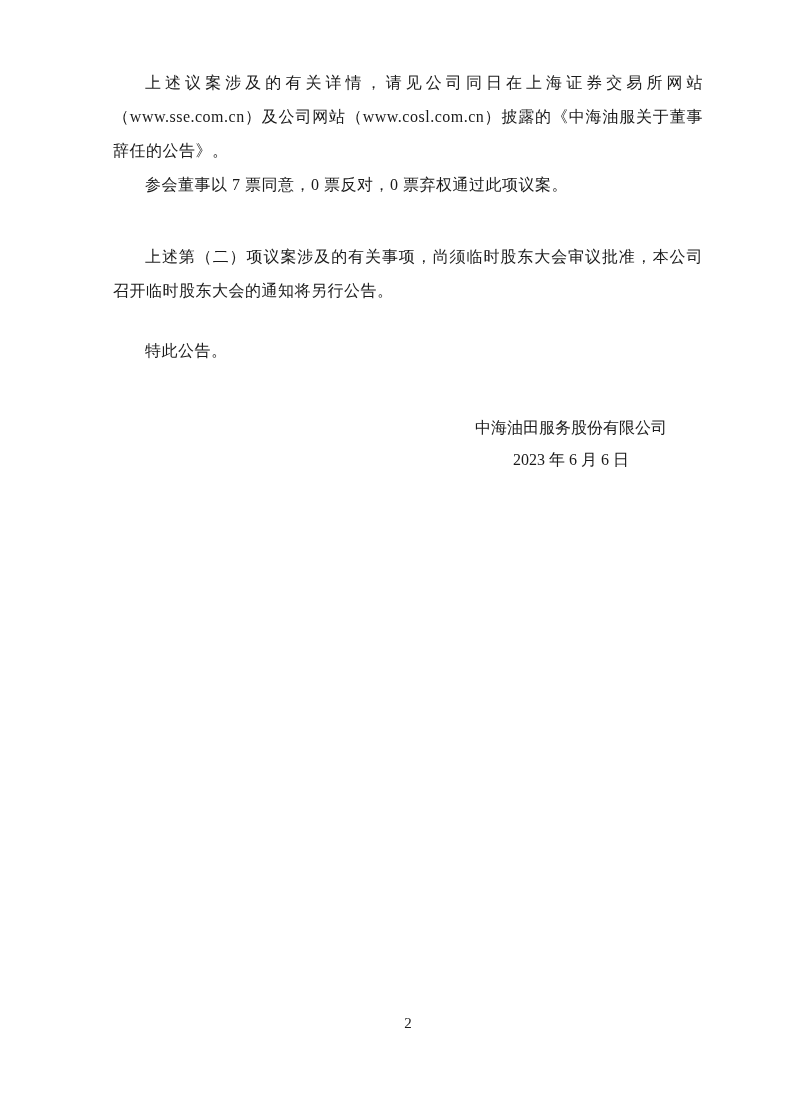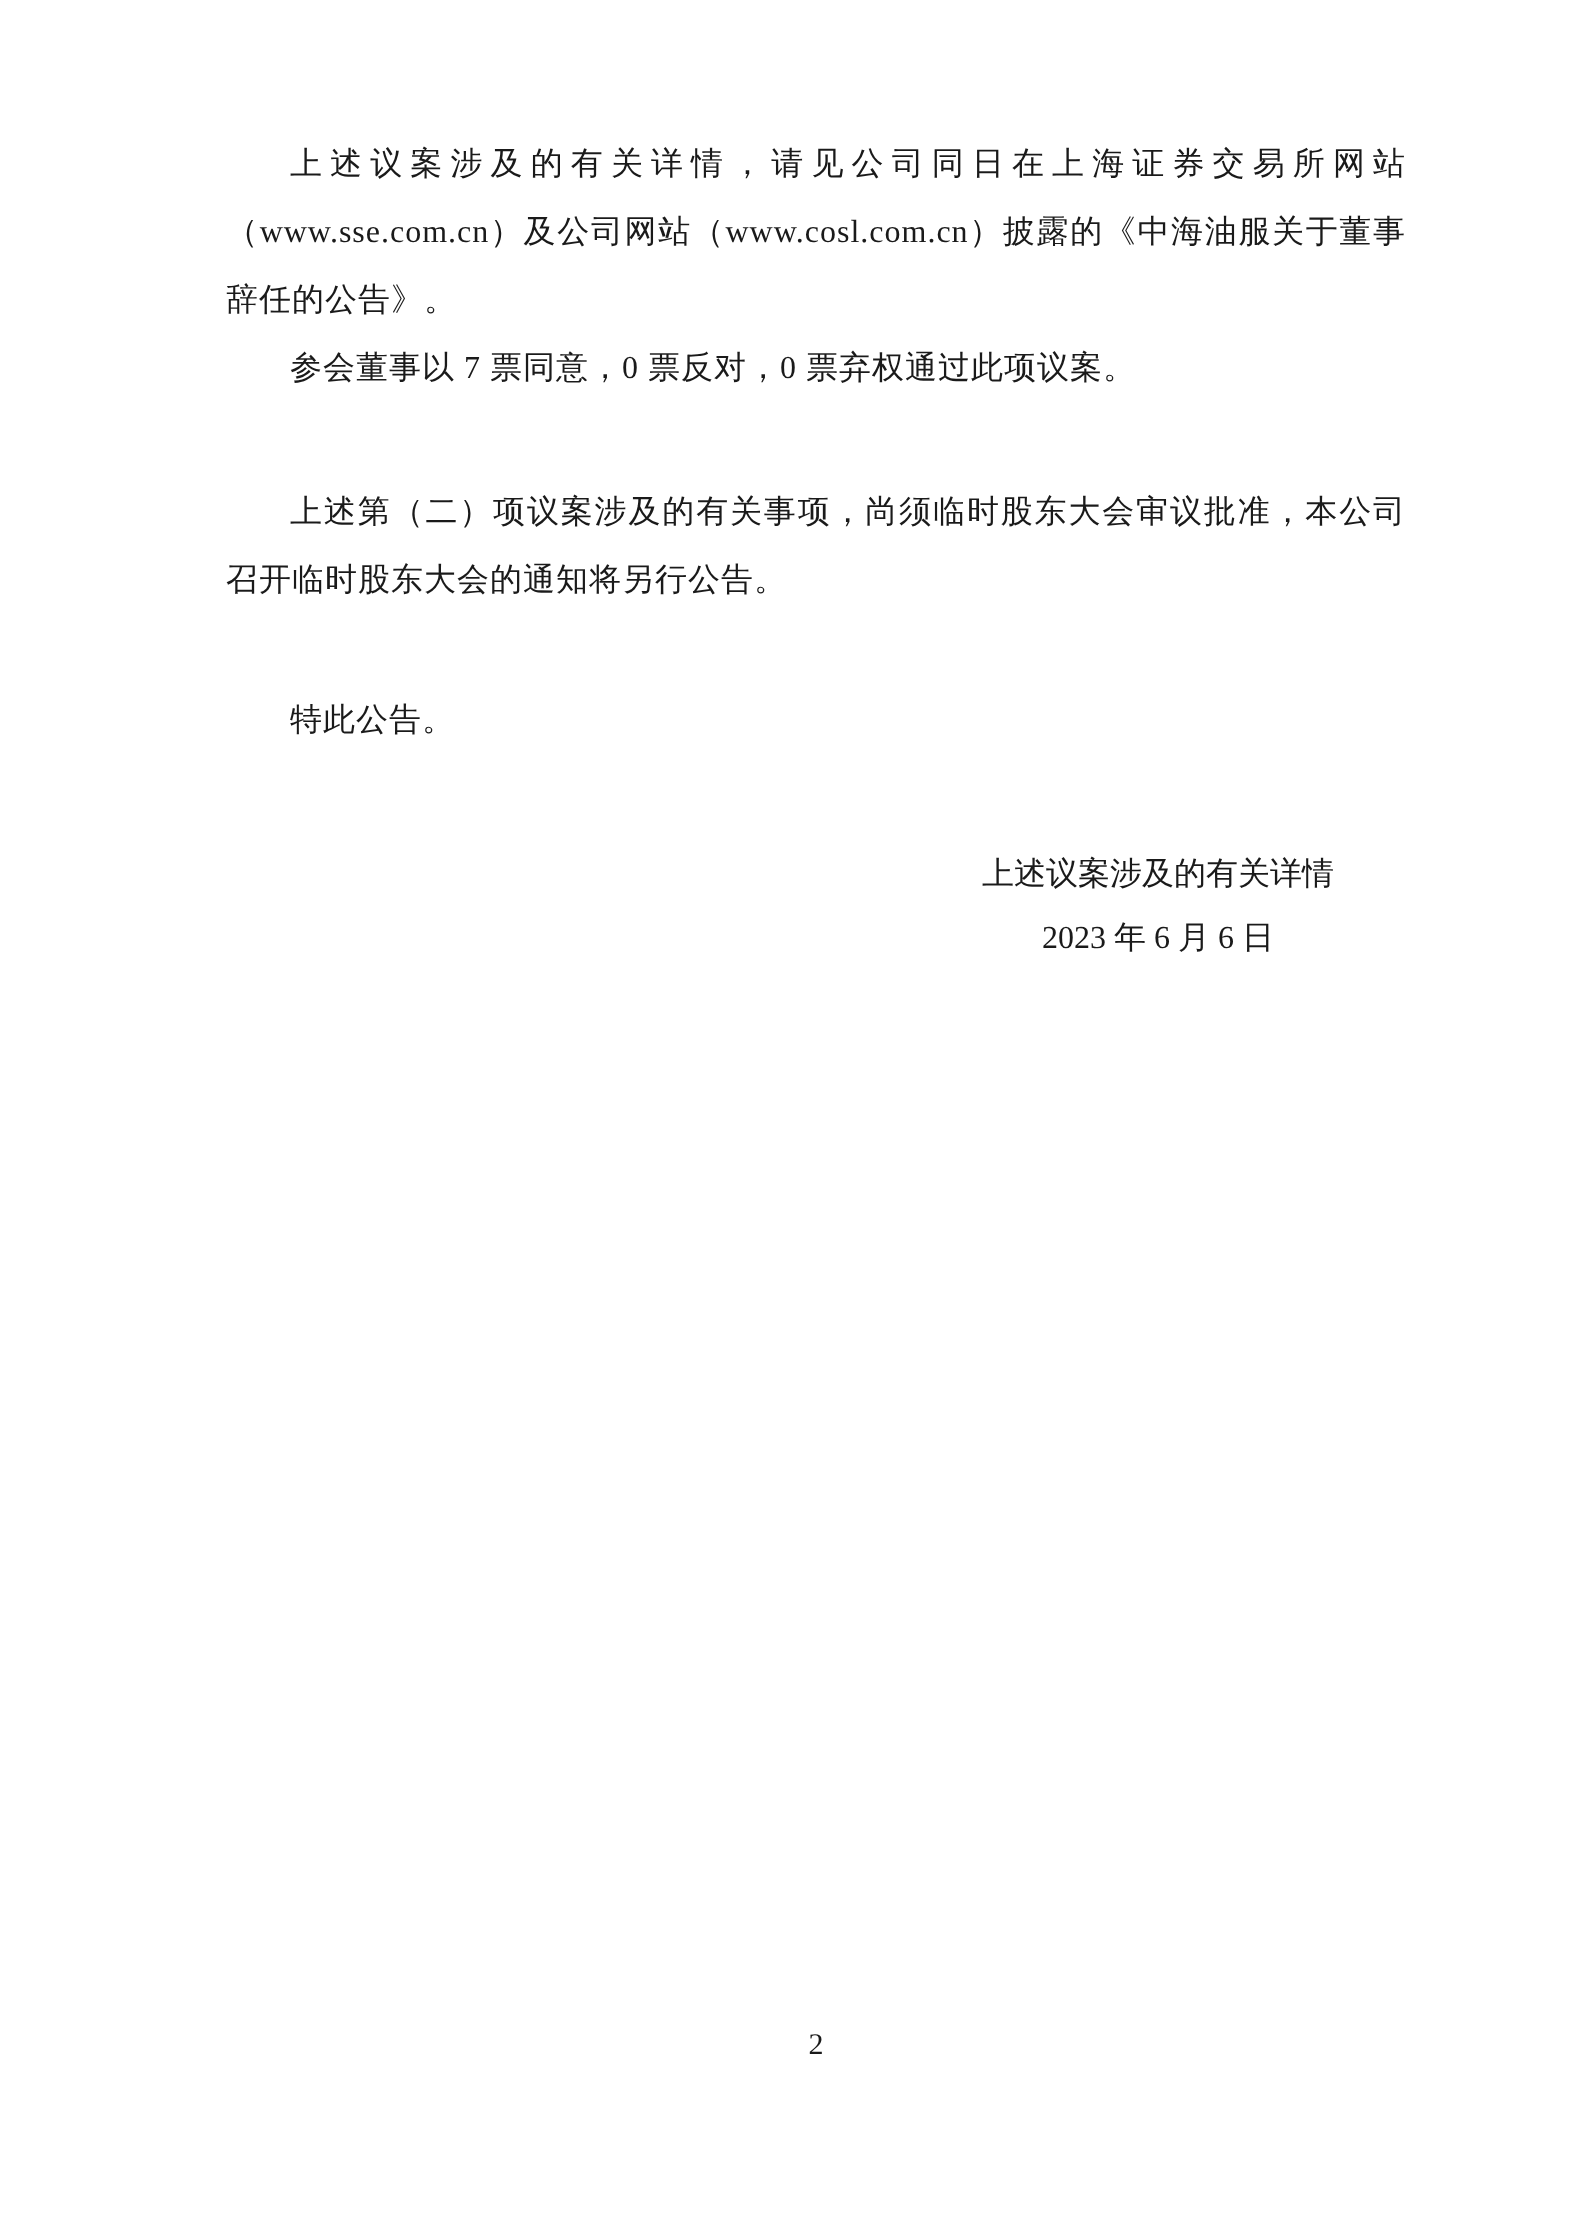--- a/index.html
+++ b/index.html
@@ -25,21 +25,21 @@
   }
   .content p {
     margin: 0;
     font-size: 16px;
     line-height: 34px;
     text-indent: 2em;
     text-align: justify;
     letter-spacing: 0.5px;
   }
   p.gap-large { margin-top: 38px; }
-  p.gap-small { margin-top: 36px; }
+  p.gap-small { margin-top: 26px; }
   .sig-wrap {
     margin-top: 44px;
     display: flex;
     justify-content: flex-end;
   }
   .signature {
     margin-right: 36px;
     text-align: center;
     font-size: 16px;
     line-height: 32px;
@@ -60,20 +60,20 @@
 
 <div class="page">
   <div class="content">
     <p>上述议案涉及的有关详情，请见公司同日在上海证券交易所网站（www.sse.com.cn）及公司网站（www.cosl.com.cn）披露的《中海油服关于董事辞任的公告》。</p>
     <p>参会董事以 7 票同意，0 票反对，0 票弃权通过此项议案。</p>
     <p class="gap-large">上述第（二）项议案涉及的有关事项，尚须临时股东大会审议批准，本公司召开临时股东大会的通知将另行公告。</p>
     <p class="gap-small">特此公告。</p>
 
     <div class="sig-wrap">
       <div class="signature">
-        <div>上述议案涉及的有关详情</div>
+        <div>中海油田服务股份有限公司</div>
         <div>2023 年 6 月 6 日</div>
       </div>
     </div>
   </div>
 
   <div class="footer">2</div>
 </div>
 
 </body></html>

